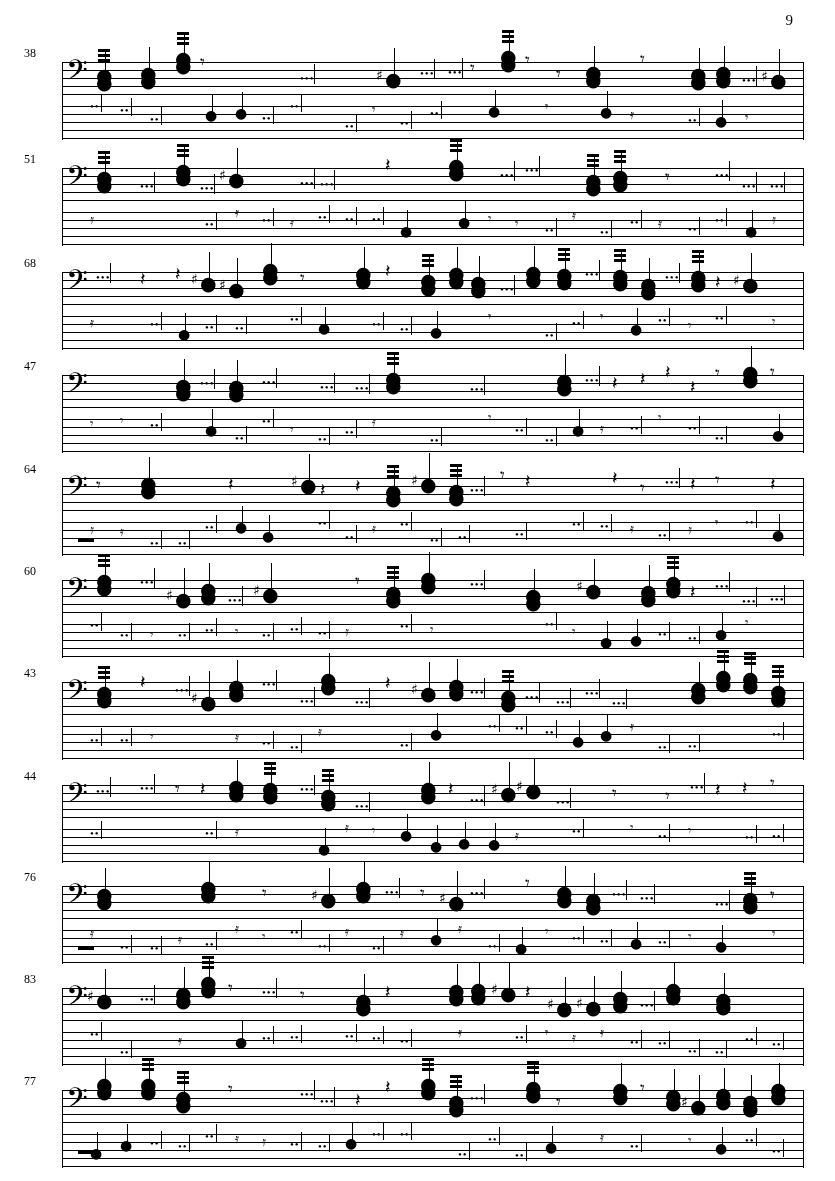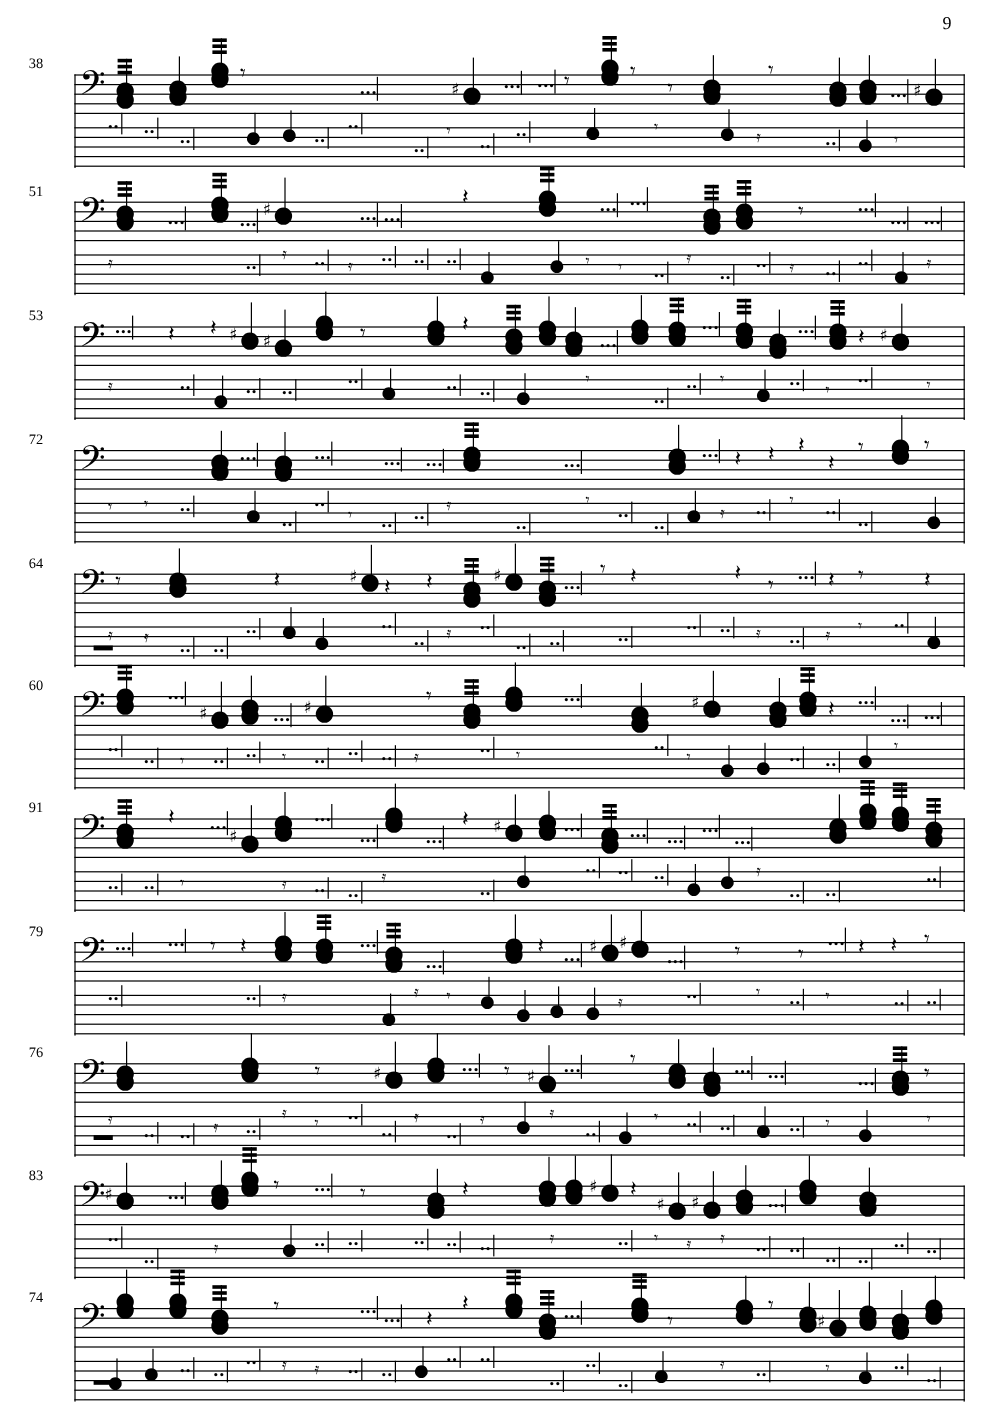--- a/index.html
+++ b/index.html
@@ -253,21 +253,21 @@
         <div class="glyph rest-sm" style="left:658px;top:49px;">𝄿</div>
         <div class="dotgrp" style="left:688px;top:55px;">••</div>
         <div class="stem" style="left:699px;top:49px;height:18px;"></div>
         <div class="dotgrp" style="left:715px;top:46px;">••</div>
         <div class="stem" style="left:726px;top:40px;height:18px;"></div>
         <div class="glyph note-sm" style="left:745px;top:56px;">●</div>
         <div class="stem" style="left:752px;top:42px;height:22px;"></div>
         <div class="glyph rest-sm" style="left:772px;top:45px;">𝄿</div>
       </div>
       <div class="system" style="top:272px;height:96px;">
-        <div class="measure-number">53</div>
+        <div class="measure-number">68</div>
         <div class="staff" style="top:0px;">
           <div class="ln"></div>
           <div class="ln"></div>
           <div class="ln"></div>
           <div class="ln"></div>
           <div class="ln"></div>
         </div>
         <div class="staff" style="top:44px;">
           <div class="ln"></div>
           <div class="ln"></div>
@@ -370,21 +370,21 @@
         <div class="glyph note-sm" style="left:630px;top:50px;">●</div>
         <div class="stem" style="left:637px;top:36px;height:22px;"></div>
         <div class="dotgrp" style="left:658px;top:42px;">••</div>
         <div class="stem" style="left:669px;top:36px;height:18px;"></div>
         <div class="glyph rest-sm" style="left:688px;top:47px;">𝄾</div>
         <div class="dotgrp" style="left:715px;top:40px;">••</div>
         <div class="stem" style="left:726px;top:34px;height:18px;"></div>
         <div class="glyph rest-sm" style="left:772px;top:43px;">𝄾</div>
       </div>
       <div class="system" style="top:375px;height:96px;">
-        <div class="measure-number">72</div>
+        <div class="measure-number">47</div>
         <div class="staff" style="top:0px;">
           <div class="ln"></div>
           <div class="ln"></div>
           <div class="ln"></div>
           <div class="ln"></div>
           <div class="ln"></div>
         </div>
         <div class="staff" style="top:44px;">
           <div class="ln"></div>
           <div class="ln"></div>
@@ -663,21 +663,21 @@
         <div class="stem" style="left:637px;top:39px;height:22px;"></div>
         <div class="dotgrp" style="left:658px;top:48px;">••</div>
         <div class="stem" style="left:669px;top:42px;height:18px;"></div>
         <div class="dotgrp" style="left:688px;top:52px;">••</div>
         <div class="stem" style="left:699px;top:46px;height:18px;"></div>
         <div class="glyph note-sm" style="left:715px;top:47px;">●</div>
         <div class="stem" style="left:722px;top:33px;height:22px;"></div>
         <div class="glyph rest-sm" style="left:745px;top:36px;">𝄾</div>
       </div>
       <div class="system" style="top:682px;height:96px;">
-        <div class="measure-number">91</div>
+        <div class="measure-number">43</div>
         <div class="staff" style="top:0px;">
           <div class="ln"></div>
           <div class="ln"></div>
           <div class="ln"></div>
           <div class="ln"></div>
           <div class="ln"></div>
         </div>
         <div class="staff" style="top:44px;">
           <div class="ln"></div>
           <div class="ln"></div>
@@ -783,21 +783,21 @@
         <div class="stem" style="left:607px;top:32px;height:22px;"></div>
         <div class="glyph rest-sm" style="left:630px;top:38px;">𝄿</div>
         <div class="dotgrp" style="left:658px;top:59px;">••</div>
         <div class="stem" style="left:669px;top:53px;height:18px;"></div>
         <div class="dotgrp" style="left:688px;top:58px;">••</div>
         <div class="stem" style="left:699px;top:52px;height:18px;"></div>
         <div class="dotgrp" style="left:772px;top:46px;">••</div>
         <div class="stem" style="left:783px;top:40px;height:18px;"></div>
       </div>
       <div class="system" style="top:785px;height:96px;">
-        <div class="measure-number">79</div>
+        <div class="measure-number">44</div>
         <div class="staff" style="top:0px;">
           <div class="ln"></div>
           <div class="ln"></div>
           <div class="ln"></div>
           <div class="ln"></div>
           <div class="ln"></div>
         </div>
         <div class="staff" style="top:44px;">
           <div class="ln"></div>
           <div class="ln"></div>
@@ -1081,21 +1081,21 @@
         <div class="dotgrp" style="left:688px;top:57px;">••</div>
         <div class="stem" style="left:699px;top:51px;height:18px;"></div>
         <div class="dotgrp" style="left:715px;top:58px;">••</div>
         <div class="stem" style="left:726px;top:52px;height:18px;"></div>
         <div class="dotgrp" style="left:745px;top:45px;">••</div>
         <div class="stem" style="left:756px;top:39px;height:18px;"></div>
         <div class="dotgrp" style="left:772px;top:50px;">••</div>
         <div class="stem" style="left:783px;top:44px;height:18px;"></div>
       </div>
       <div class="system" style="top:1090px;height:96px;">
-        <div class="measure-number">74</div>
+        <div class="measure-number">77</div>
         <div class="staff" style="top:0px;">
           <div class="ln"></div>
           <div class="ln"></div>
           <div class="ln"></div>
           <div class="ln"></div>
           <div class="ln"></div>
         </div>
         <div class="staff" style="top:44px;">
           <div class="ln"></div>
           <div class="ln"></div>

